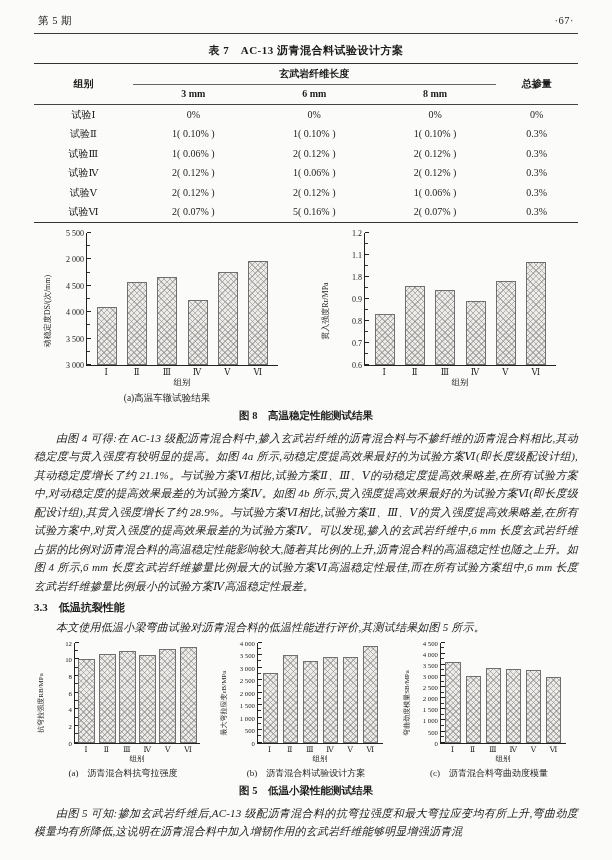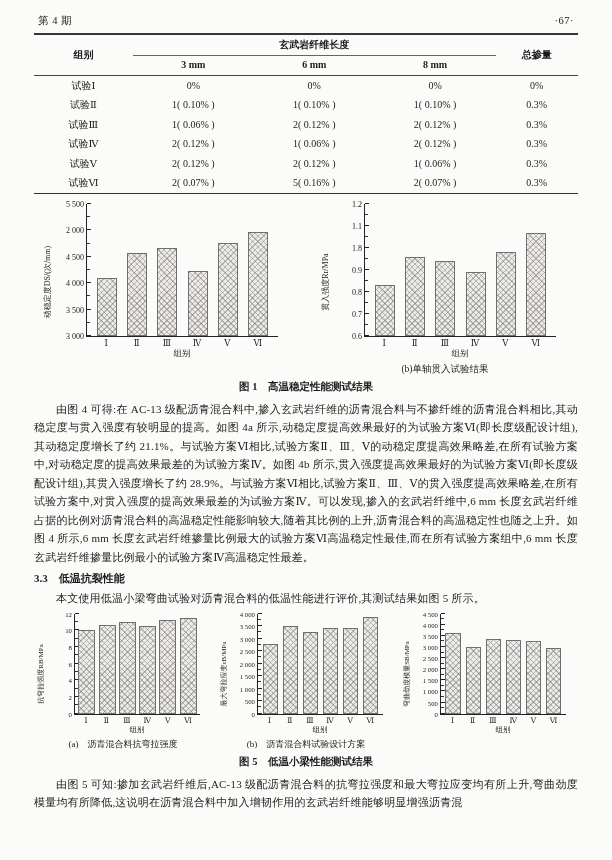--- a/index.html
+++ b/index.html
@@ -90,33 +90,34 @@
   .fig5row .ytick{font-size:6.8px;}
   .fig5row .xtick{font-size:7.5px;}
   .fig5row .xlab{font-size:7.5px;}
   .fig5row .ylab{font-size:7px;}
   .fig5row .subcap{font-size:9px;}
   
   p.body{
     font-size:11px;line-height:1.68;text-align:justify;
     margin:0;letter-spacing:.2px;
   }
-  p.indent{text-indent:2em;}
+  p.indent{text-indent:2em;font-style:italic;}
   .h33{font-weight:bold;font-size:11px;margin:5px 0 3px 0;}
 </style>
 </head>
 <body>
 
 <div class="page">
 
   <div class="pagehead">
-    <span>第 4 期</span>
+    <span>第 5 期</span>
     <span>·67·</span>
   </div>
 
+  <div class="tbl-title">表 7　AC-13 沥青混合料试验设计方案</div>
 
   <table class="design">
     <thead>
       <tr>
         <th rowspan="2" style="width:18%">组别</th>
         <th colspan="3" class="grp">玄武岩纤维长度</th>
         <th rowspan="2" style="width:15%">总掺量</th>
       </tr>
       <tr>
         <th style="width:22%">3 mm</th>
@@ -208,20 +209,21 @@
               <span class="xtick" style="width: 10.5%;">Ⅰ</span>
               <span class="xtick" style="width: 10.5%;">Ⅱ</span>
               <span class="xtick" style="width: 10.5%;">Ⅲ</span>
               <span class="xtick" style="width: 10.5%;">Ⅳ</span>
               <span class="xtick" style="width: 10.5%;">Ⅴ</span>
               <span class="xtick" style="width: 10.5%;">Ⅵ</span>
             </div>
             <div class="xlab">组别</div>
           </div>
         </div>
+      <div class="subcap">(a)高温车辙试验结果</div>
     </div>
     <div class="chartblock">
       <div class="chart">
           <div class="ylab-wrap">
             <span class="ylab">贯入强度Rr/MPa</span>
           </div>
           <div class="plotcol">
             <div class="plotbox">
               <span class="ytick" style="bottom: 0%;">0.6</span>
               <i class="ymark" style="bottom: 0%;"></i>
@@ -256,24 +258,23 @@
               <span class="xtick" style="width: 10.5%;">Ⅰ</span>
               <span class="xtick" style="width: 10.5%;">Ⅱ</span>
               <span class="xtick" style="width: 10.5%;">Ⅲ</span>
               <span class="xtick" style="width: 10.5%;">Ⅳ</span>
               <span class="xtick" style="width: 10.5%;">Ⅴ</span>
               <span class="xtick" style="width: 10.5%;">Ⅵ</span>
             </div>
             <div class="xlab">组别</div>
           </div>
         </div>
-      <div class="subcap">(b)单轴贯入试验结果</div>
     </div>
   </div>
-  <div class="figcap">图 1　高温稳定性能测试结果</div>
+  <div class="figcap">图 8　高温稳定性能测试结果</div>
 
   <p class="body indent">由图 4 可得:在 AC-13 级配沥青混合料中,掺入玄武岩纤维的沥青混合料与不掺纤维的沥青混合料相比,其动稳定度与贯入强度有较明显的提高。如图 4a 所示,动稳定度提高效果最好的为试验方案Ⅵ(即长度级配设计组),其动稳定度增长了约 21.1%。与试验方案Ⅵ相比,试验方案Ⅱ、Ⅲ、Ⅴ的动稳定度提高效果略差,在所有试验方案中,对动稳定度的提高效果最差的为试验方案Ⅳ。如图 4b 所示,贯入强度提高效果最好的为试验方案Ⅵ(即长度级配设计组),其贯入强度增长了约 28.9%。与试验方案Ⅵ相比,试验方案Ⅱ、Ⅲ、Ⅴ的贯入强度提高效果略差,在所有试验方案中,对贯入强度的提高效果最差的为试验方案Ⅳ。可以发现,掺入的玄武岩纤维中,6 mm 长度玄武岩纤维占据的比例对沥青混合料的高温稳定性能影响较大,随着其比例的上升,沥青混合料的高温稳定性也随之上升。如图 4 所示,6 mm 长度玄武岩纤维掺量比例最大的试验方案Ⅵ高温稳定性最佳,而在所有试验方案组中,6 mm 长度玄武岩纤维掺量比例最小的试验方案Ⅳ高温稳定性最差。</p>
 
   <div class="h33">3.3　低温抗裂性能</div>
 
   <p class="body indent">本文使用低温小梁弯曲试验对沥青混合料的低温性能进行评价,其测试结果如图 5 所示。</p>
 
   <div class="figrow fig5row">
     <div class="chartblock">
       <div class="chart">
@@ -428,19 +429,20 @@
               <span class="xtick" style="width: 12.5%;">Ⅰ</span>
               <span class="xtick" style="width: 12.5%;">Ⅱ</span>
               <span class="xtick" style="width: 12.5%;">Ⅲ</span>
               <span class="xtick" style="width: 12.5%;">Ⅳ</span>
               <span class="xtick" style="width: 12.5%;">Ⅴ</span>
               <span class="xtick" style="width: 12.5%;">Ⅵ</span>
             </div>
             <div class="xlab">组别</div>
           </div>
         </div>
+      <div class="subcap">(c)　沥青混合料弯曲劲度模量</div>
     </div>
   </div>
   <div class="figcap">图 5　低温小梁性能测试结果</div>
 
   <p class="body indent">由图 5 可知:掺加玄武岩纤维后,AC-13 级配沥青混合料的抗弯拉强度和最大弯拉应变均有所上升,弯曲劲度模量均有所降低,这说明在沥青混合料中加入增韧作用的玄武岩纤维能够明显增强沥青混</p>
 
 </div>
 
 </body></html>

